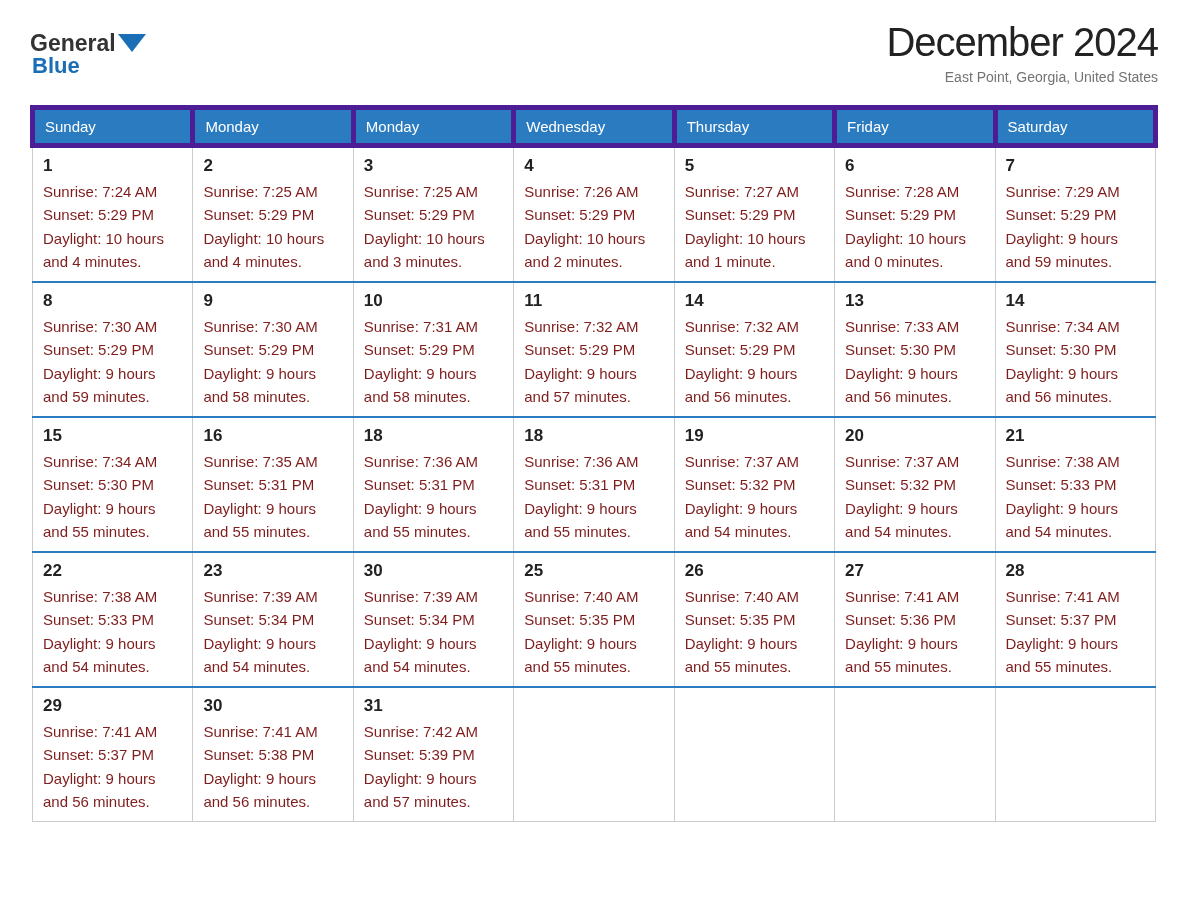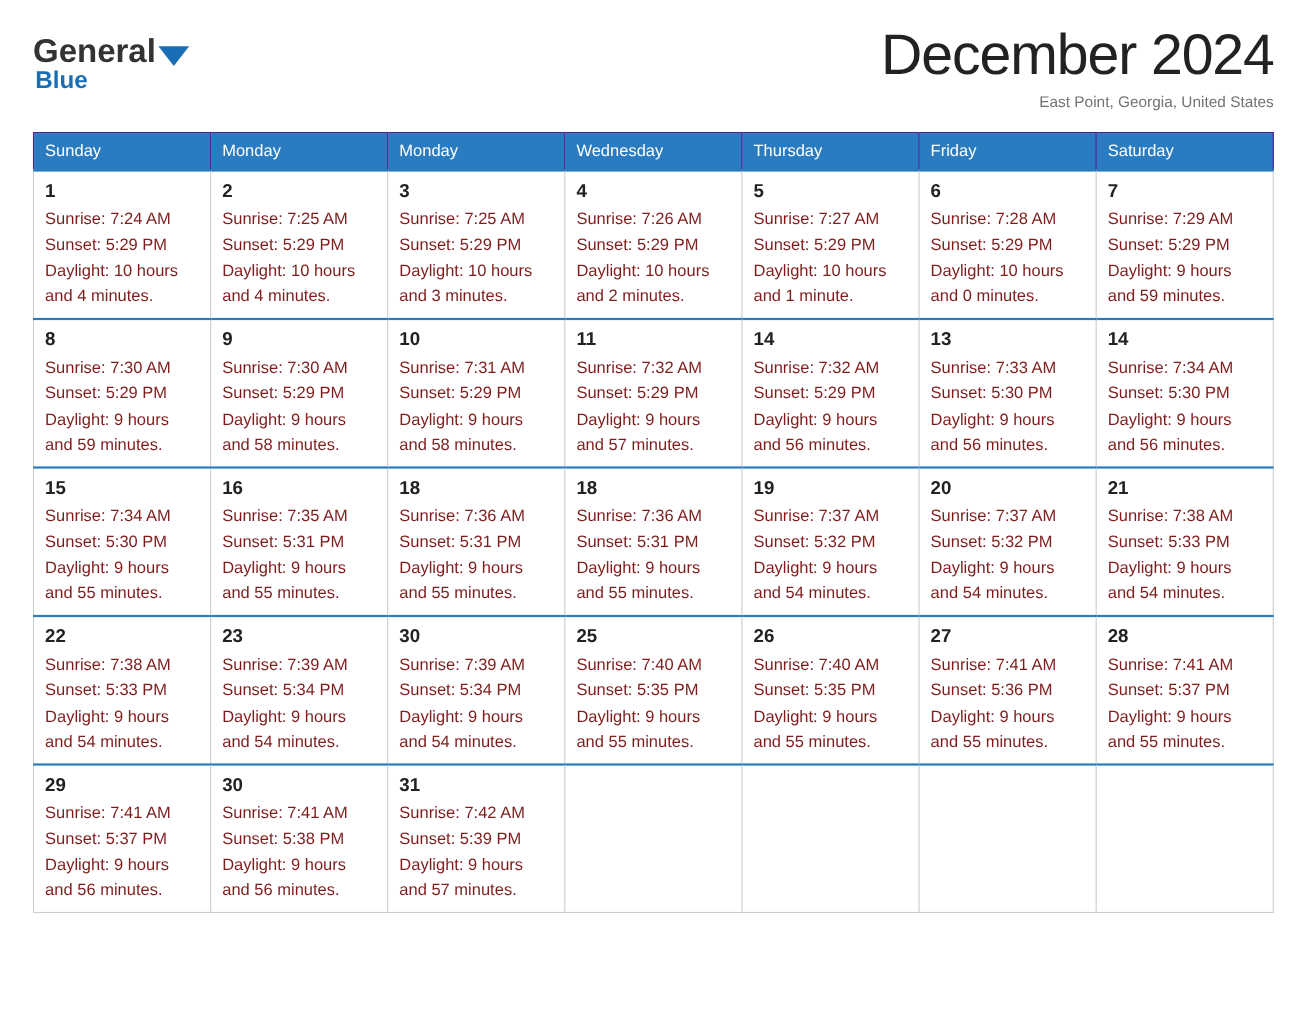--- a/index.html
+++ b/index.html
@@ -16,25 +16,25 @@
       align-items: flex-start;
       margin-bottom: 20px;
     }
     .logo {
       display: flex;
       flex-direction: column;
       align-items: flex-start;
       margin-top: 10px;
     }
     .logo-text {
-      font-size: 30px;
+      font-size: 23px;
       font-weight: bold;
       color: #333;
       display: flex;
-      align-items: center;
+      align-items: flex-start;
     }
     .logo-general { color: #333; }
     .logo-triangle {
       display: inline-block;
       width: 0;
       height: 0;
       border-left: 14px solid transparent;
       border-right: 14px solid transparent;
       border-top: 18px solid #1a6eb5;
       margin: 0 2px;
@@ -44,21 +44,21 @@
     .logo-blue {
       color: #1a6eb5;
       font-size: 22px;
       font-weight: bold;
       text-align: right;
     }
     .title-area {
       text-align: right;
     }
     .month-title {
-      font-size: 52px;
+      font-size: 40px;
       font-weight: normal;
       color: #222;
       letter-spacing: -1px;
     }
     .location-title {
       font-size: 14px;
       color: #737373;
       margin-top: 4px;
     }
     .calendar {
@@ -66,21 +66,21 @@
       border-collapse: collapse;
       border: 1px solid #aaa;
     }
     .calendar th {
       background-color: #2a7bbf;
       color: #fff;
       font-size: 15px;
       font-weight: normal;
       padding: 8px 10px;
       text-align: left;
-      border: 1px solid #4c1d95;
+      border: 5px solid #4c1d95;
     }
     .calendar td {
       vertical-align: top;
       padding: 8px 10px;
       border: 1px solid #ccc;
       width: 14.28%;
       min-height: 90px;
     }
     .day-number {
       font-size: 17px;

